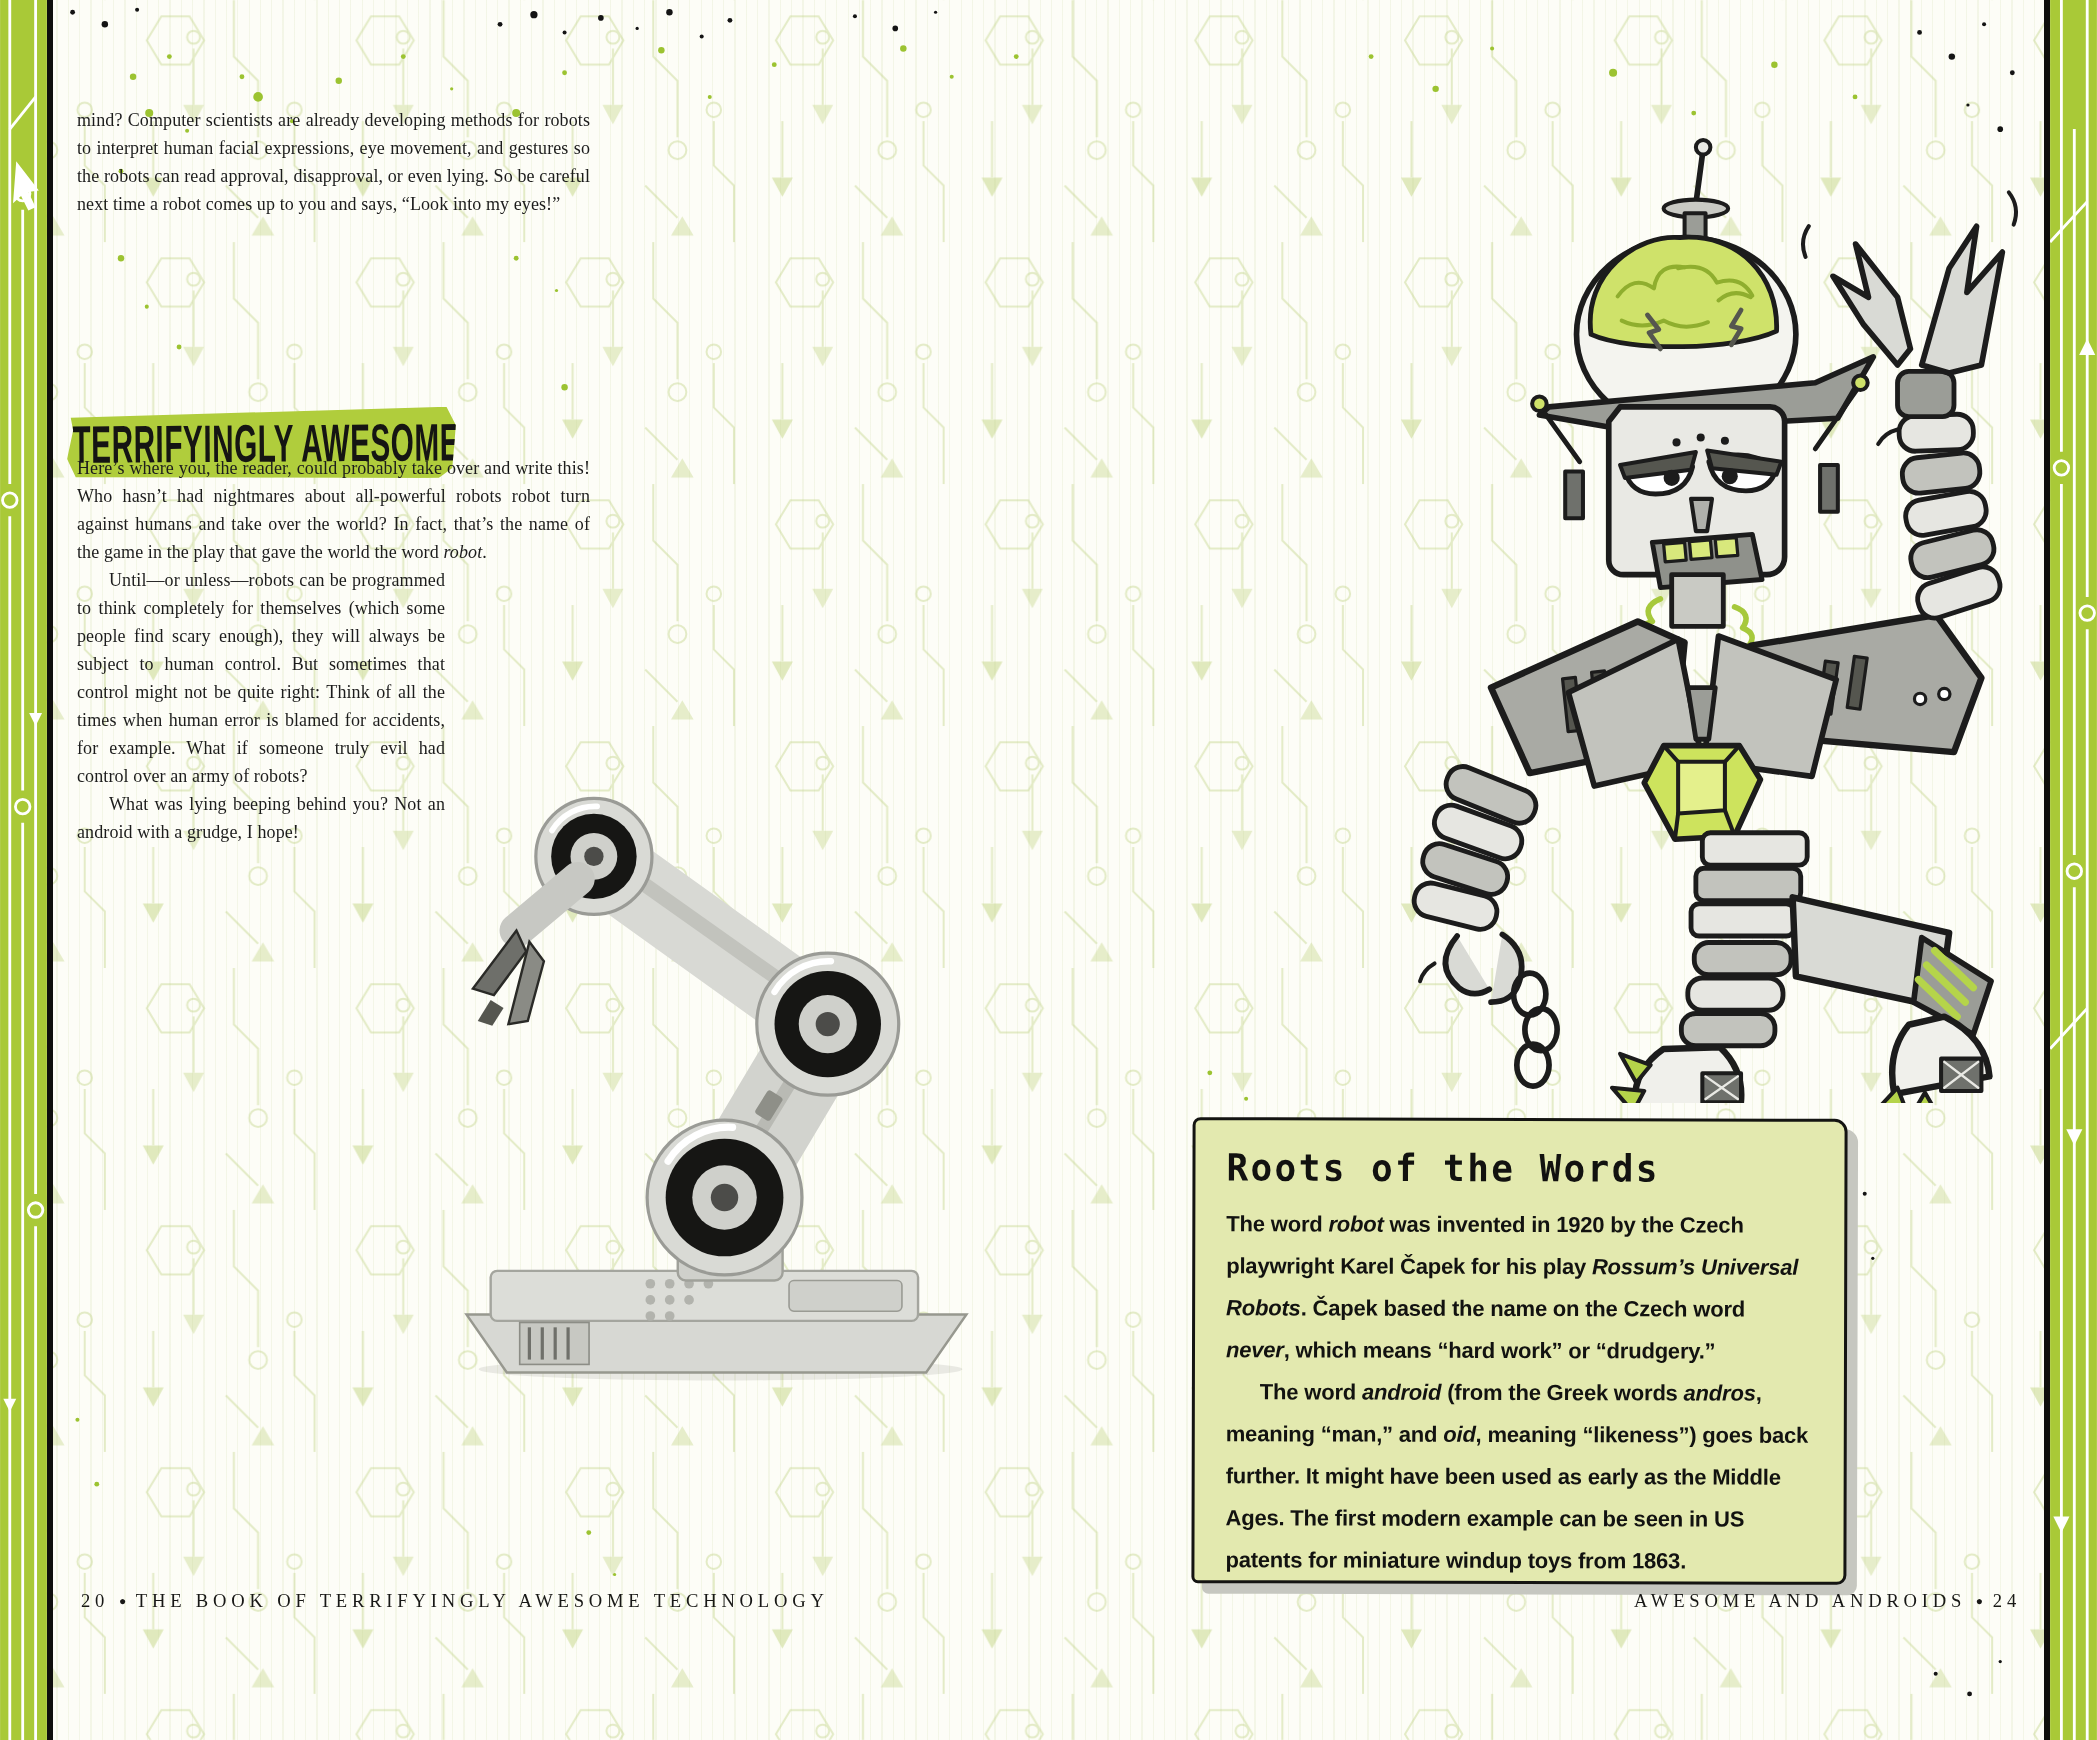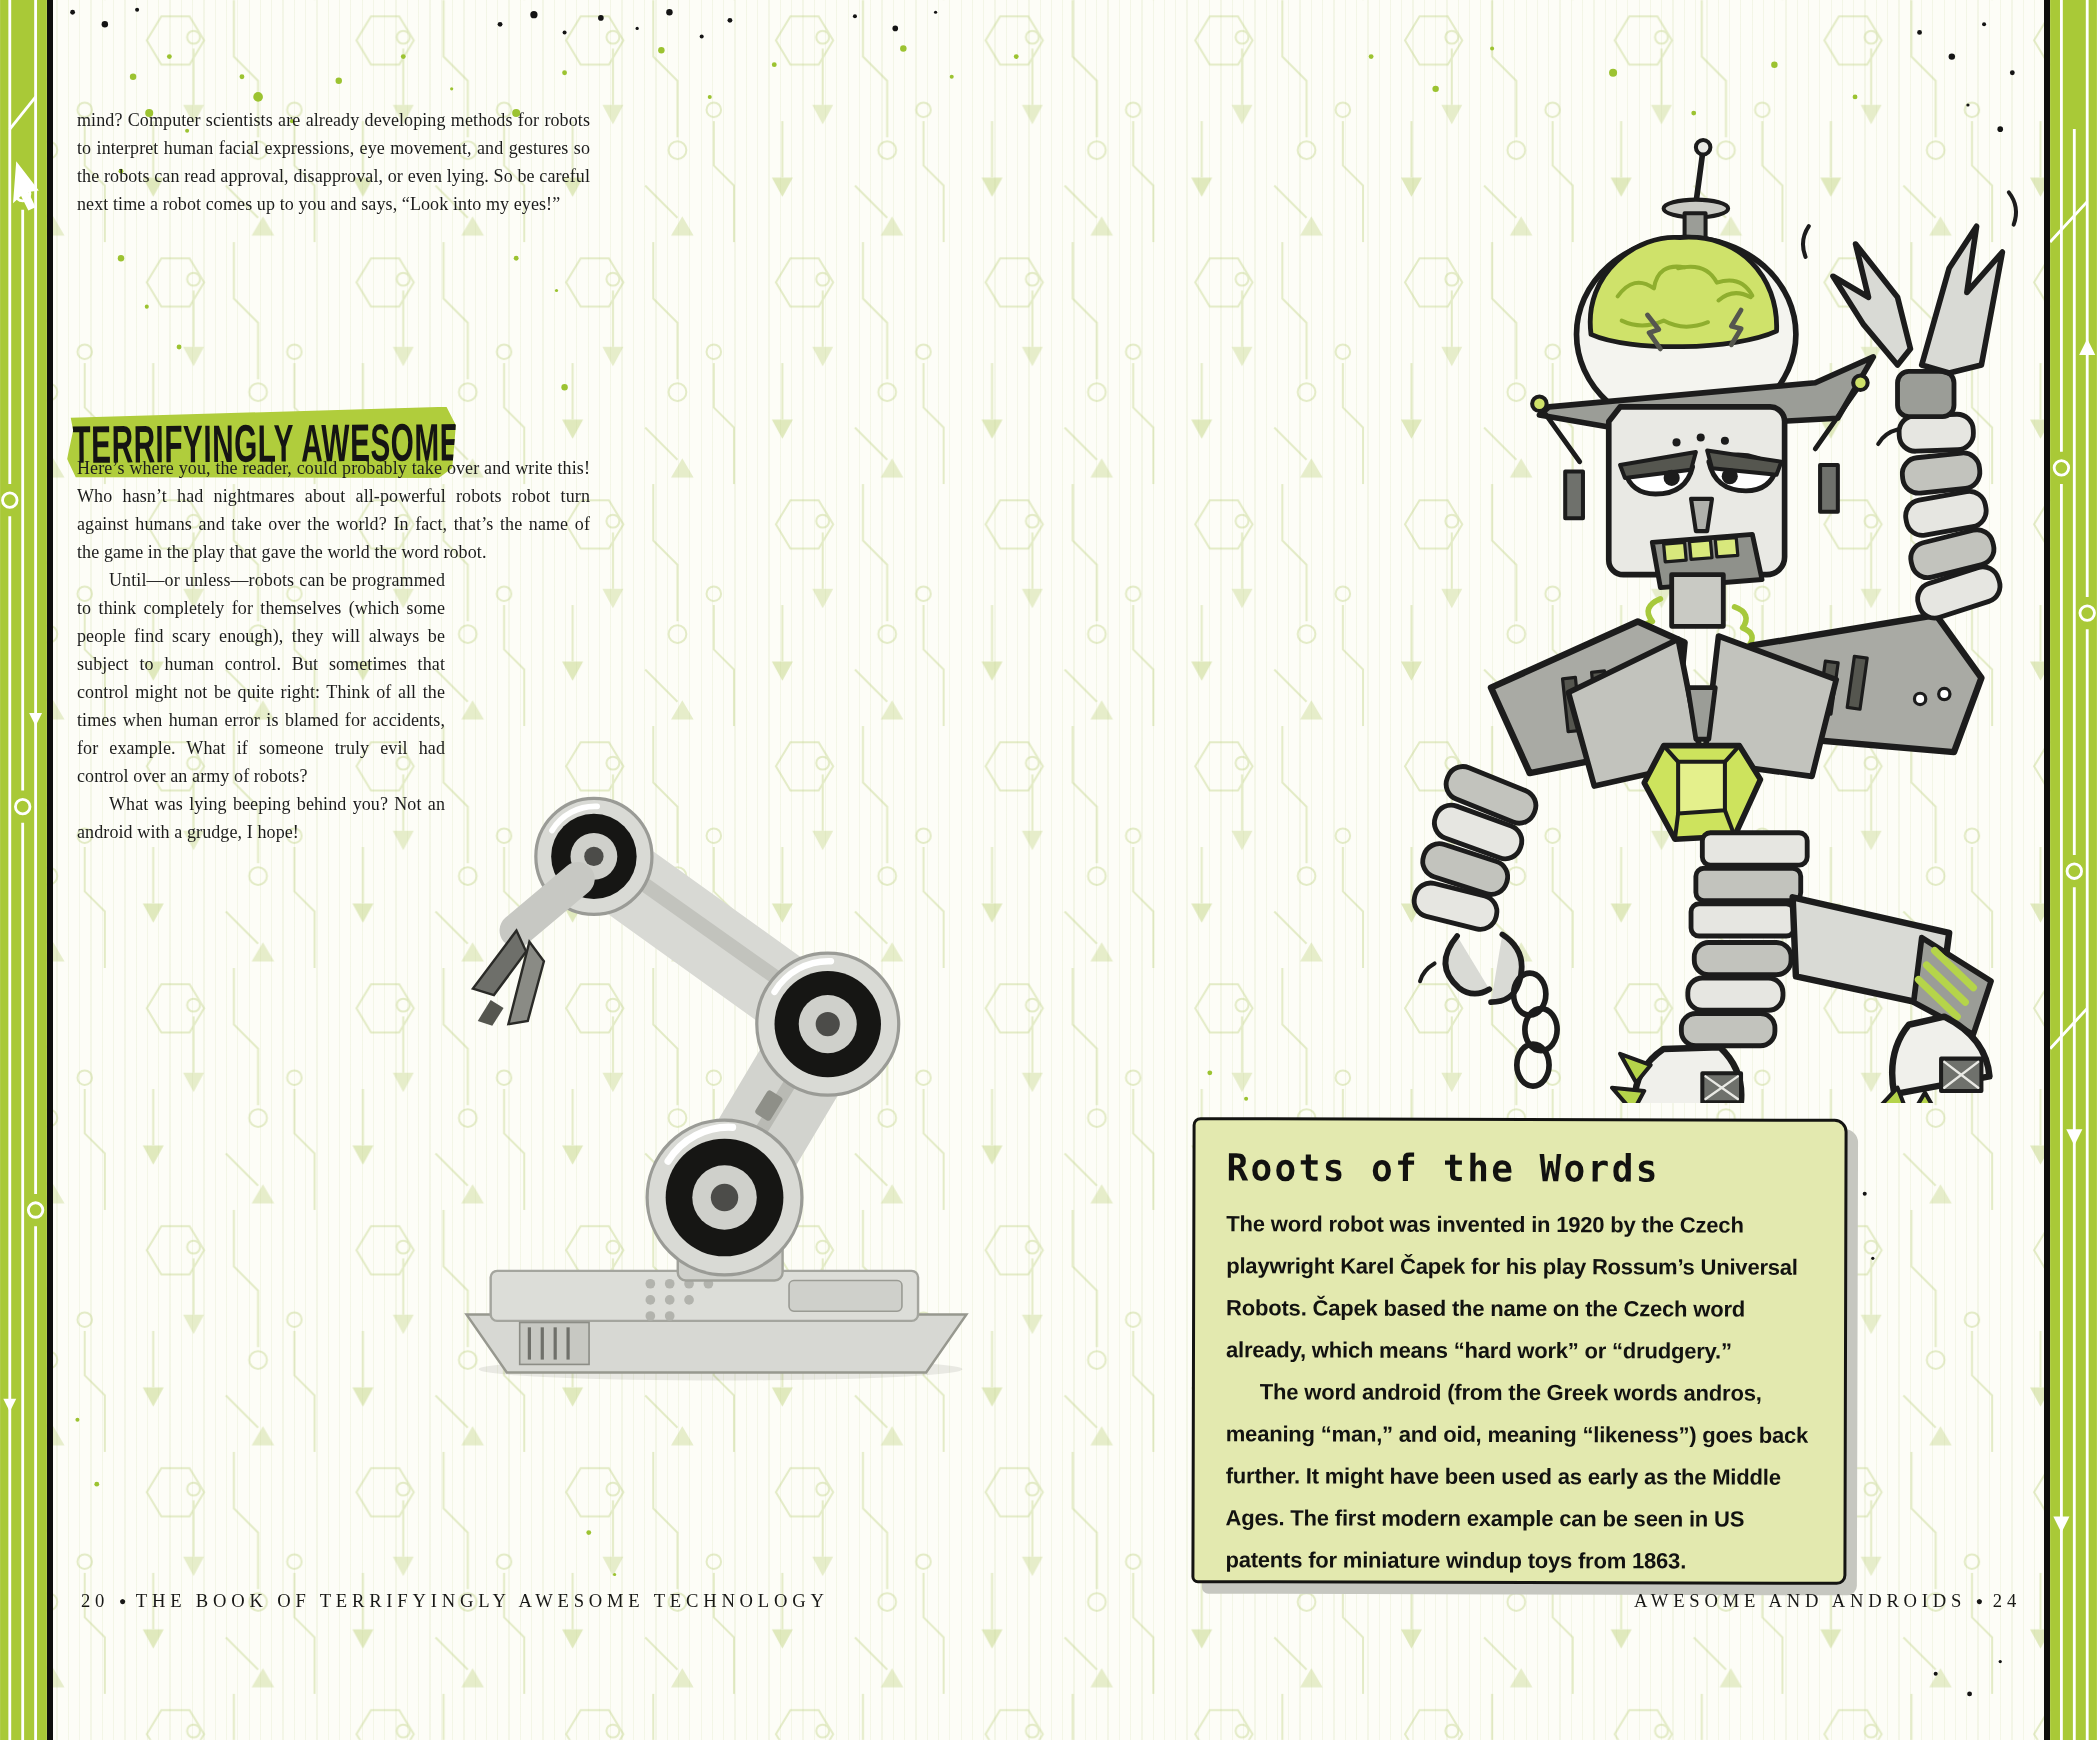--- a/index.html
+++ b/index.html
@@ -33,21 +33,21 @@
     position:absolute;left:67px;top:408px;width:389px;height:71px;background:#b0cd3c;
     transform:rotate(-.35deg);
     clip-path:polygon(1% 12%,97.6% 0%,100% 26%,99% 86%,95.5% 100%,2.2% 96%,0% 70%,1.6% 30%);
   }
   .hl span{
     display:inline-block;font-family:"Liberation Sans",sans-serif;font-weight:800;
     font-size:48px;line-height:71px;letter-spacing:0.8px;color:#151513;
     transform:scale(.62,1.1);transform-origin:14.5px center;white-space:nowrap;
   }
 
-  .it{}
+  .it{font-style:italic}
 
   
   .footer{position:absolute;top:1590px;font-size:18.6px;letter-spacing:4.8px;color:#181816;white-space:nowrap}
   .footer.leftside{left:81px}
   .footer.rightside{right:76px}
   .bullet{display:inline-block;margin:0 9.7px;font-size:12px;transform:translateY(-2.4px);letter-spacing:0}
 
   
   .infobox{
     position:absolute;left:1192px;top:1118px;width:655px;height:466px;background:#e3e9af;
@@ -416,21 +416,21 @@
   <p class="body"><span>Here’s where you, the reader, could probably take over and write this! Who hasn’t had nightmares about all-powerful robots robot turn against humans and take over the world? In fact, that’s the name of the game in the play that gave the world the word </span><span class="it">robot</span><span>.</span></p>
   <div class="wrap-zone">
     <div class="float-spacer"></div>
     <p class="body indent">Until—or unless—robots can be programmed to think completely for themselves (which some people find scary enough), they will always be subject to human control. But sometimes that control might not be quite right: Think of all the times when human error is blamed for accidents, for example. What if someone truly evil had control over an army of robots?</p>
     <p class="body indent">What was lying beeping behind you? Not an android with a grudge, I hope!</p>
   </div>
 </div>
 
 <div class="infobox">
   <div class="title">Roots of the Words</div>
-  <p class="bp first"><span>The word </span><span class="it">robot</span><span> was invented in 1920 by the Czech playwright Karel Čapek for his play </span><span class="it">Rossum’s Universal Robots</span><span>. Čapek based the name on the Czech word </span><span class="it">already</span><span>, which means “hard work” or “drudgery.”</span></p>
+  <p class="bp first"><span>The word </span><span class="it">robot</span><span> was invented in 1920 by the Czech playwright Karel Čapek for his play </span><span class="it">Rossum’s Universal Robots</span><span>. Čapek based the name on the Czech word </span><span class="it">never</span><span>, which means “hard work” or “drudgery.”</span></p>
   <p class="bp second"><span>The word </span><span class="it">android</span><span> (from the Greek words </span><span class="it">andros</span><span>, meaning “man,” and </span><span class="it">oid</span><span>, meaning “likeness”) goes back further. It might have been used as early as the Middle Ages. The first modern example can be seen in US patents for miniature windup toys from 1863.</span></p>
 </div>
 
 <div class="footer leftside">
   <span>20</span><span class="bullet">●</span><span>THE BOOK OF TERRIFYINGLY AWESOME TECHNOLOGY</span>
 </div>
 <div class="footer rightside">
   <span>AWESOME AND ANDROIDS</span><span class="bullet">●</span><span>24</span>
 </div>
 

